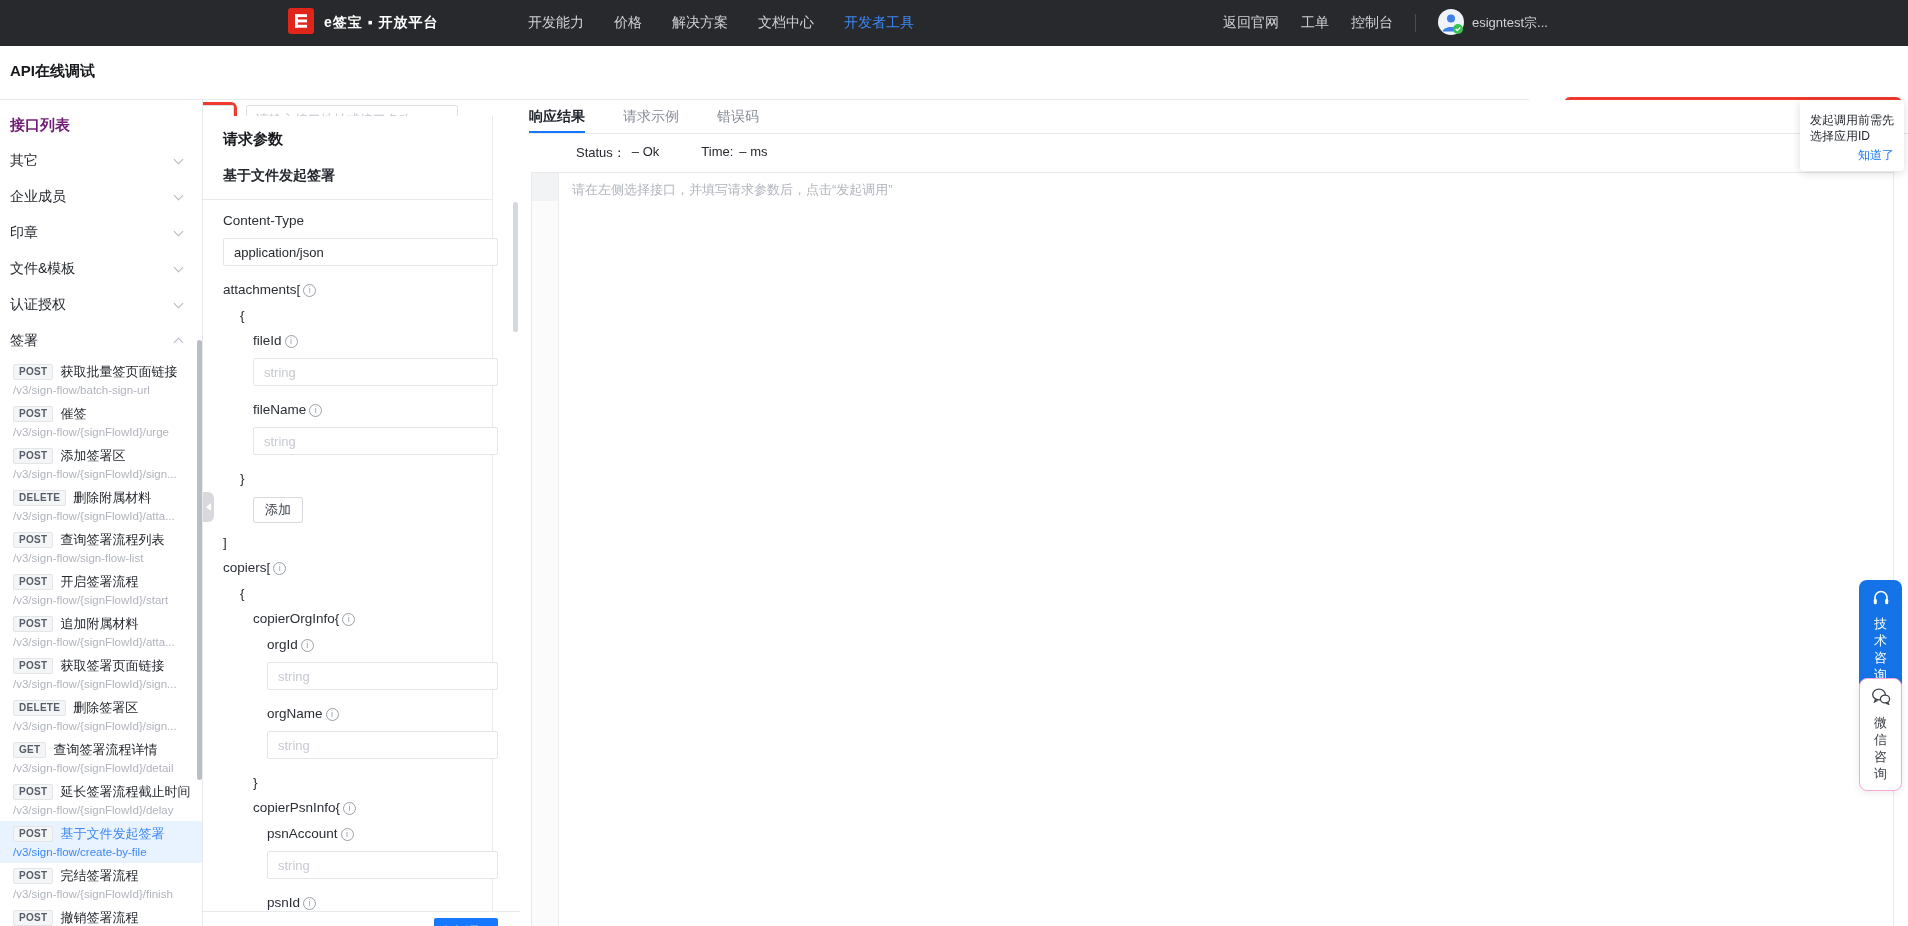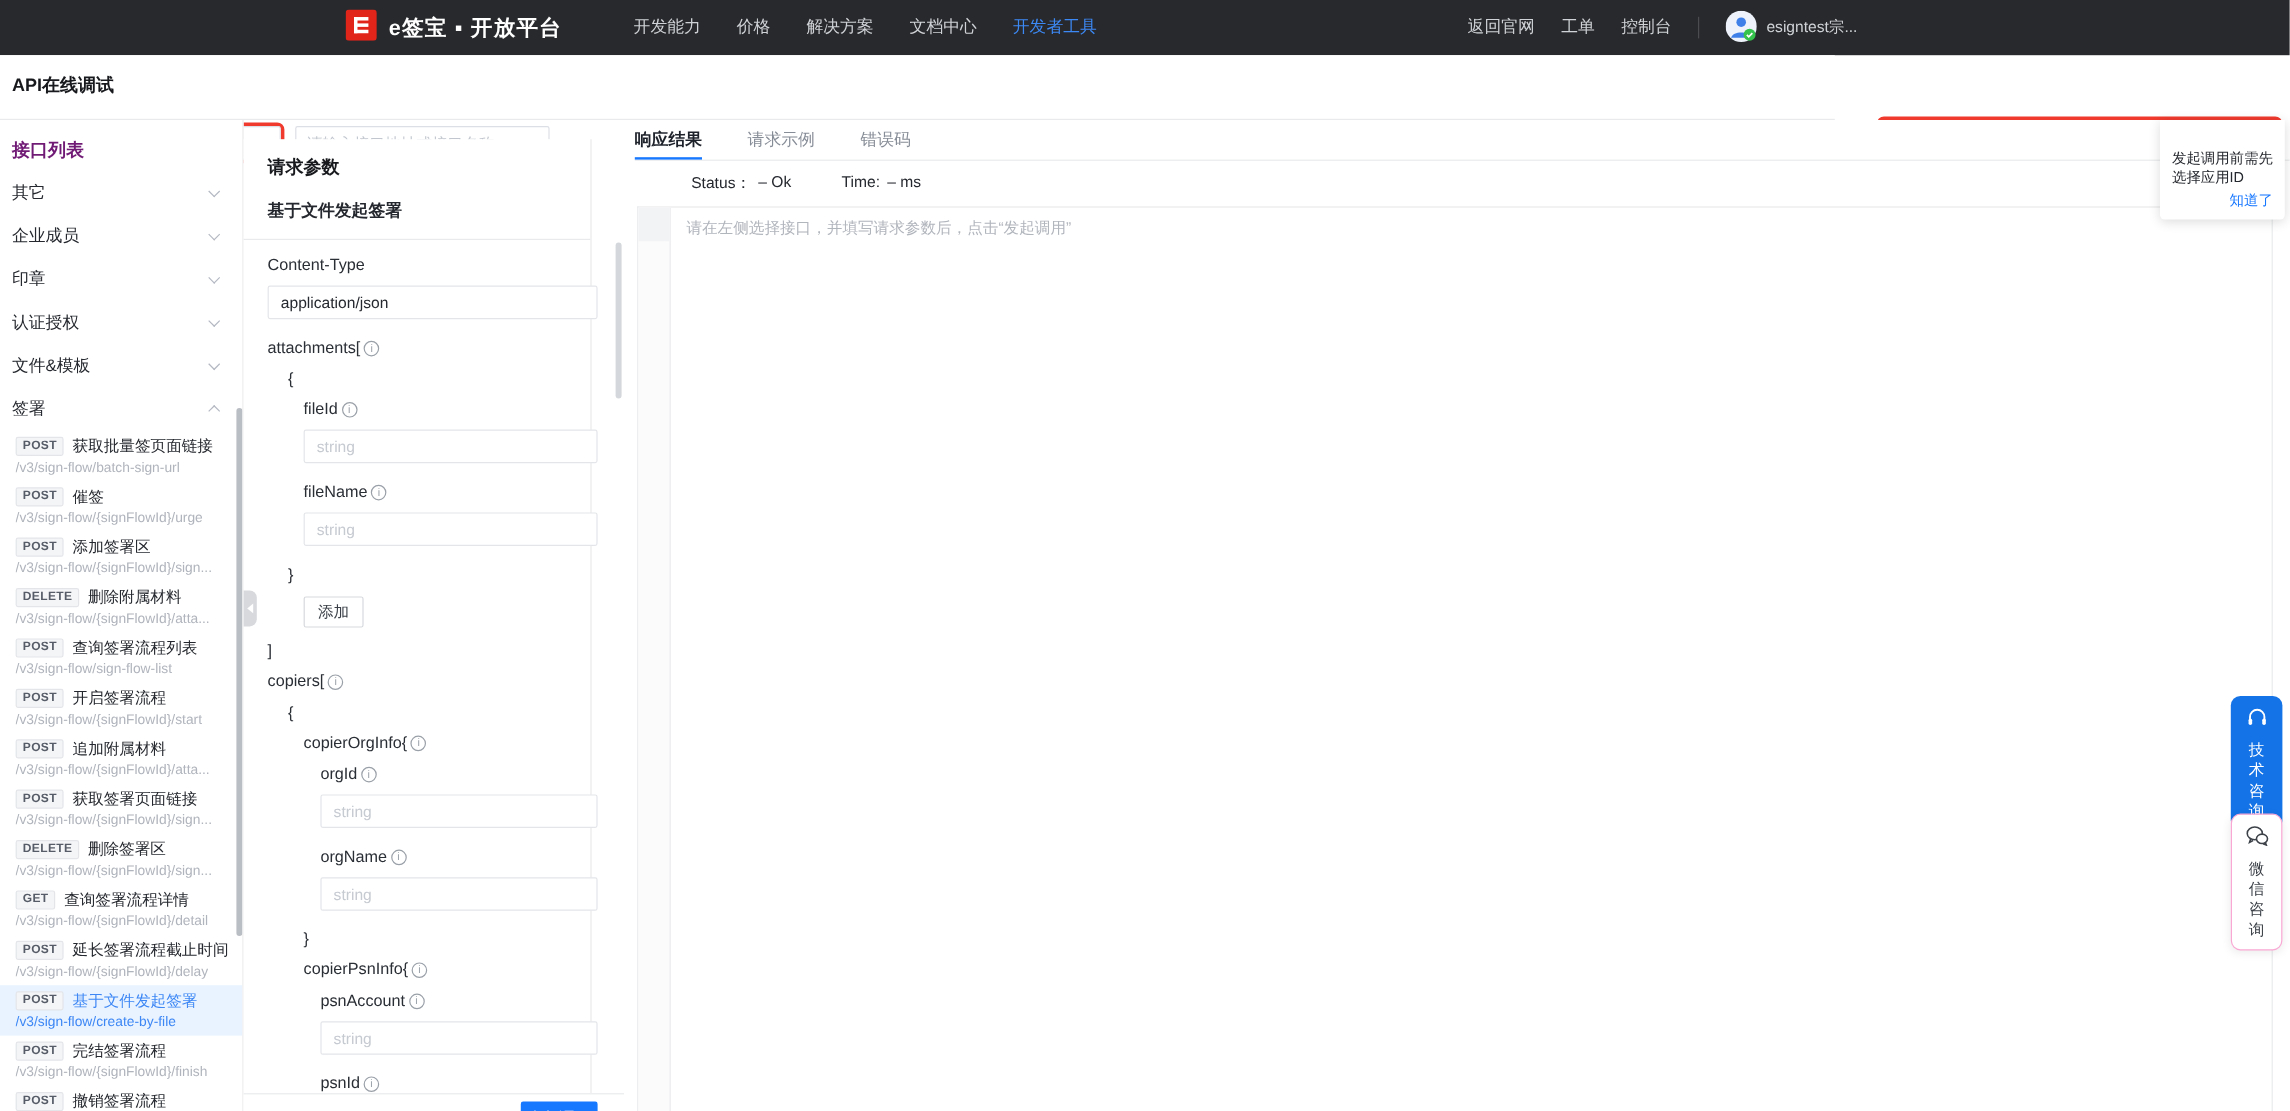--- a/index.html
+++ b/index.html
@@ -1,21 +1,21 @@
 <!DOCTYPE html>
 <html><head>
 <meta charset="utf-8">
 <style>
   * { margin:0; padding:0; box-sizing:border-box; }
   html,body { width:1908px; height:926px; overflow:hidden; background:#fff;
     font-family:"Liberation Sans","DejaVu Sans",sans-serif; }
   
   #header { position:absolute; left:0; top:0; width:1908px; height:46px; background:#28292c; }
   .brand { position:absolute; left:288px; top:0; height:46px; display:flex; align-items:center; gap:10px; }
-  .brand-text { color:#fff; font-size:18px; font-weight:bold; letter-spacing:1px; }
+  .brand-text { color:#fff; font-size:14px; font-weight:bold; letter-spacing:1px; }
   .hnav { position:absolute; left:528px; top:0; height:46px; display:flex; align-items:center; gap:30px; }
   .hnav .nav-item { font-size:14px; color:#cfd2d6; cursor:pointer; white-space:nowrap; }
   .hnav .nav-item.active { color:#3c89f5; }
   .hright { position:absolute; left:1223px; top:0; height:46px; display:flex; align-items:center; gap:22px; }
   .hright .hlink { font-size:14px; color:#cfd2d6; white-space:nowrap; }
   .hdivider { width:1px; height:18px; background:#4a4c50; }
   .huser { display:flex; align-items:center; gap:8px; color:#cfd2d6; font-size:13px; }
   
   #toolbar { position:absolute; left:0; top:46px; width:1529px; height:54px; background:#fff; border-bottom:1px solid #e9eaec; }
   .page-title { position:absolute; left:10px; top:16px; font-size:15px; font-weight:bold; color:#17191d; }
@@ -30,21 +30,21 @@
     display:flex; align-items:center; justify-content:space-between; padding:0 9px; }
   #api-search input { border:none; outline:none; font-size:13px; width:170px; color:#25282e; font-family:inherit; }
   #api-search input::placeholder { color:#c2c7cf; }
   #env-box { position:absolute; left:1564px; top:51px; width:338px; height:44px; display:flex; align-items:center; padding:0 10px; gap:8px; }
   .env-label { font-size:13px; color:#25282e; white-space:nowrap; }
   #env-select { width:64px; }
   #app-select { width:150px; }
   .redact { flex:1; height:16px; background:#ebebeb; border-radius:8px; margin:0 6px 0 4px; }
   
   #tooltip { position:absolute; left:1800px; top:100px; width:104px; background:#fff; border-radius:0 0 4px 4px;
-    box-shadow:0 2px 10px rgba(0,0,0,.14); padding:24px 10px 7px; z-index:60; }
+    box-shadow:0 2px 10px rgba(0,0,0,.14); padding:12px 10px 7px; z-index:60; }
   #tooltip .tip-text { font-size:12px; color:#25282e; line-height:16px; }
   #tooltip .tip-ok { font-size:12px; color:#1677ff; text-align:right; margin-top:3px; cursor:pointer; }
   
   #sidebar { position:absolute; left:0; top:100px; width:203px; height:826px; background:#fff; border-right:1px solid #e9eaec; overflow:hidden; }
   .sb-title { margin:16px 0 8px; padding-left:10px; font-size:15px; font-weight:bold; color:#701a75; }
   .cat-row { height:36px; display:flex; align-items:center; justify-content:space-between; padding:0 20px 0 10px; cursor:pointer; }
   .cat-label { font-size:14px; color:#25282e; }
   .api-item { padding:4px 8px 3px 13px; cursor:pointer; }
   .api-top { display:flex; align-items:center; gap:7px; height:18px; }
   .badge { font-size:10px; font-weight:bold; color:#575d68; background:#f4f5f7; border:1px solid #e3e5e9;
@@ -188,25 +188,25 @@
       </div>
       <div class="cat-row">
         <span class="cat-label">企业成员</span>
         <span class="chev"></span>
       </div>
       <div class="cat-row">
         <span class="cat-label">印章</span>
         <span class="chev"></span>
       </div>
       <div class="cat-row">
+        <span class="cat-label">文件&amp;模板</span>
+        <span class="chev"></span>
+      </div>
+      <div class="cat-row">
         <span class="cat-label">认证授权</span>
-        <span class="chev"></span>
-      </div>
-      <div class="cat-row">
-        <span class="cat-label">文件&amp;模板</span>
         <span class="chev"></span>
       </div>
       <div class="cat-row">
         <span class="cat-label">签署</span>
         <span class="chev up"></span>
       </div>
     </div>
   <div id="api-items">
       <div class="api-item">
         <div class="api-top">

